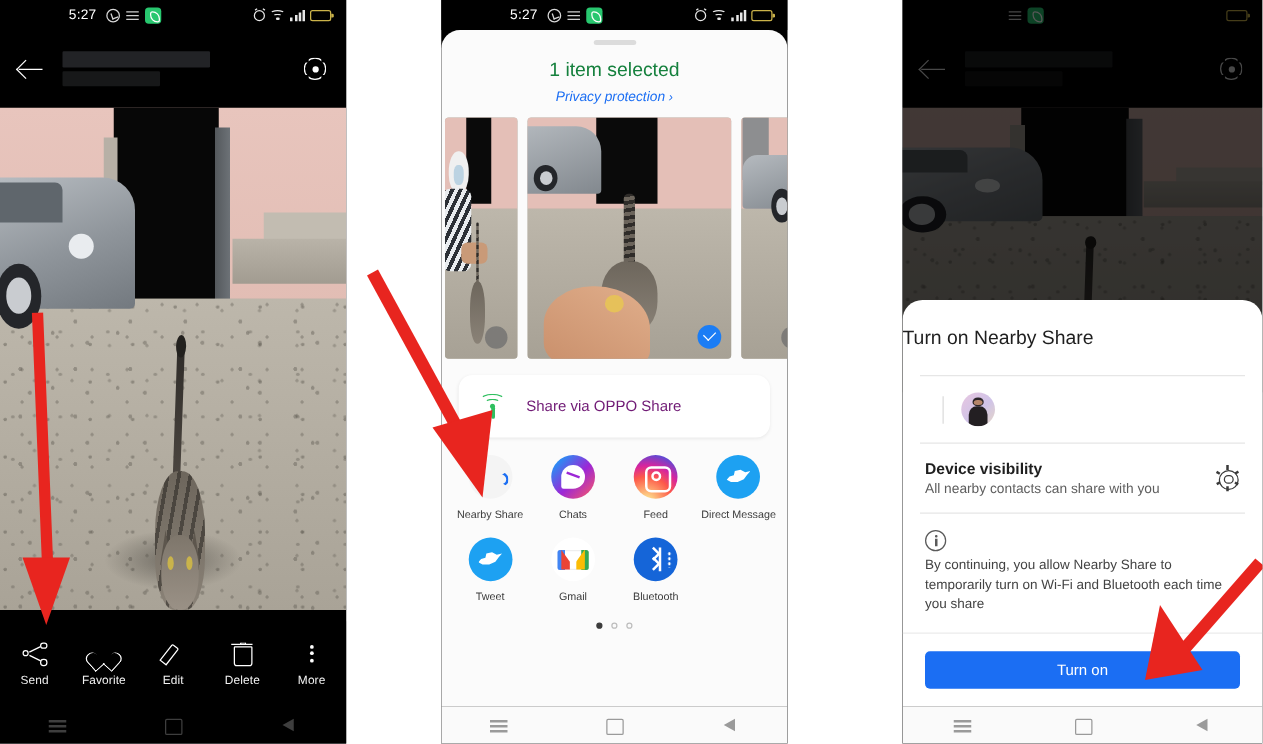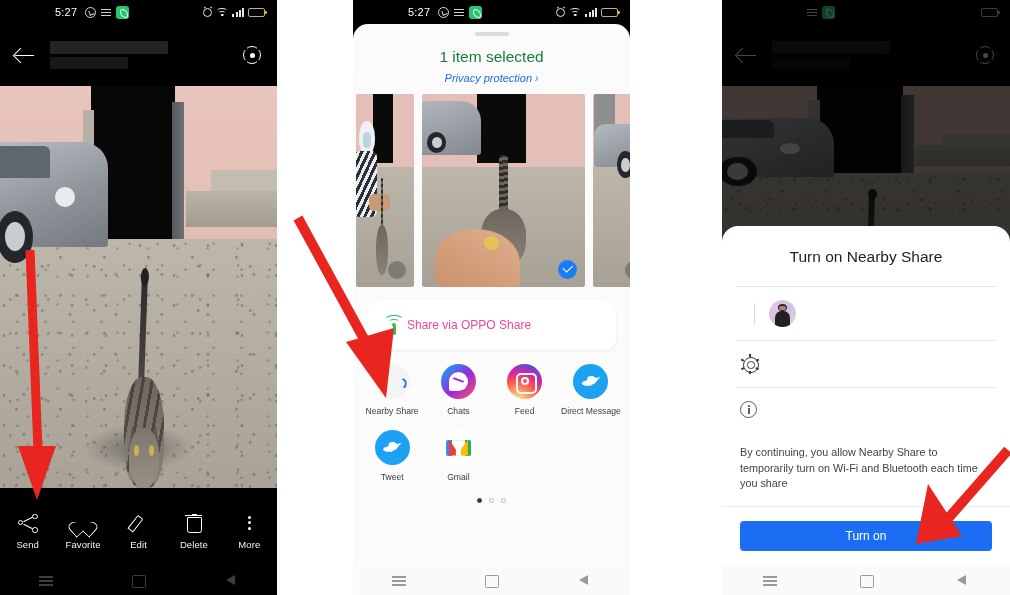--- a/index.html
+++ b/index.html
@@ -223,21 +223,21 @@
   .oppo-card { margin:12px 14px 0; background:#fff; border-radius:11px; height:50px;
      display:flex; align-items:center; padding:0 16px; box-shadow:0 1px 3px rgba(0,0,0,.07); cursor:pointer; }
   .oppo-ico { width:22px; height:22px; position:relative; flex:0 0 auto; }
   .oppo-ico i { position:absolute; left:50%; transform:translateX(-50%); border:1.6px solid #2fbf5f;
      border-bottom-color:transparent; border-left-color:transparent; border-right-color:transparent;
      border-radius:50% 50% 0 0; }
   .oppo-ico i:nth-child(1){ width:20px; height:10px; top:1px; }
   .oppo-ico i:nth-child(2){ width:12px; height:6px; top:5px; }
   .oppo-ico i:nth-child(3){ width:4px; height:4px; top:9px; background:#2fbf5f; border:none; border-radius:50%; }
   .oppo-ico u { position:absolute; left:9.5px; top:11px; width:3px; height:10px; background:#2fbf5f; border-radius:2px;}
-  .oppo-label { margin-left:2px; font-size:12px; color:#ec4899; }
+  .oppo-label { margin-left:16px; font-size:12px; color:#701a75; }
 
   .app-grid { display:flex; flex-wrap:wrap; padding:14px 6px 0; }
   .app-cell { width:25%; display:flex; flex-direction:column; align-items:center; gap:7px;
      margin-bottom:14px; cursor:pointer; }
   .app-ico { width:35px; height:35px; border-radius:50%; position:relative; overflow:hidden; }
   .app-label { font-size:8.6px; color:#3c3c3c; text-align:center; white-space:nowrap; }
 
   .ic-nearby { background:#f4f4f4; }
   .ic-nearby:after { content:""; position:absolute; left:7px; top:13px; width:21px; height:9px;
      border:2px solid #1b6ef3; border-radius:50% 50% 50% 50% / 80% 80% 80% 80%;
@@ -284,21 +284,21 @@
   .pd { width:5px; height:5px; border-radius:50%; border:1px solid #bdbdbd; }
   .pd.active { background:#3c3c3c; border-color:#3c3c3c; }
 
   
   #panel-3 .viewer-header, #panel-3 .photo { filter: brightness(.42); }
   #panel-3 .statusbar { filter: brightness(.5); }
   #p3-photo { height:228px; }
   .dim { position:absolute; left:0; top:0; width:100%; height:100%; background:rgba(0,0,0,.32); pointer-events:none; }
   .ns-dialog { position:absolute; left:0; bottom:30px; width:100%; background:#fff;
      border-radius:16px 16px 0 0; overflow:hidden; }
-  .ns-title { text-align:center; font-size:15.5px; color:#1f1f1f; padding:22px 0 20px; }
+  .ns-title { font-size:15.5px; color:#1f1f1f; padding:22px 0 20px; }
   .ns-divider { height:1px; background:#e6e6e6; margin:0 14px; }
   .ns-row { display:flex; align-items:center; padding:13px 18px; cursor:pointer; }
   .ns-row-text { flex:1; }
   .ns-row-title { font-size:12.5px; color:#1f1f1f; }
   .ns-row-title.bold { font-weight:bold; }
   .ns-row-sub { font-size:11px; color:#5e5e5e; margin-top:3px; }
   .ns-sep-v { width:1px; height:22px; background:#dcdcdc; margin:0 14px; }
   .avatar { width:27px; height:27px; border-radius:50%; overflow:hidden; position:relative;
      background:linear-gradient(135deg,#e8c7e0,#cfc3e8 55%,#e6d7c6); flex:0 0 auto; }
   .avatar .av-head { position:absolute; left:33%; top:14%; width:34%; height:28%; background:#2a2528; border-radius:50%; }
@@ -311,21 +311,21 @@
      border:1.6px solid #3a3a3a; border-radius:50%; }
   .gear-ico i { position:absolute; left:9.2px; top:-0.2px; width:1.6px; height:20.4px; }
   .gear-ico i:before, .gear-ico i:after { content:""; position:absolute; left:0; width:1.6px; height:3.4px; background:#3a3a3a; }
   .gear-ico i:before { top:0; } .gear-ico i:after { bottom:0; }
   .gear-ico i:nth-child(2){ transform:rotate(60deg); }
   .gear-ico i:nth-child(3){ transform:rotate(120deg); }
   .ns-info { padding:13px 18px 4px; }
   .info-ico { width:17px; height:17px; border:1.4px solid #5a5a5a; border-radius:50%; position:relative; }
   .info-ico:before { content:""; position:absolute; left:7px; top:3px; width:1.5px; height:1.5px; background:#5a5a5a; border-radius:50%;}
   .info-ico:after { content:""; position:absolute; left:7px; top:6px; width:1.5px; height:6px; background:#5a5a5a;}
-  .ns-info-text { font-size:10.8px; color:#434343; line-height:1.45; margin-top:27px; }
+  .ns-info-text { font-size:10.8px; color:#434343; line-height:1.45; margin-top:4px; }
   .ns-btn-wrap { padding:14px 18px 14px; border-top:1px solid #ececec; margin-top:10px; }
   .ns-btn { height:30px; background:#1b6ef3; border-radius:4px; color:#fff; font-size:12px;
      display:flex; align-items:center; justify-content:center; cursor:pointer; }
 
   
   .arrow { position:absolute; pointer-events:none; }
   #arrow-1 { left:8px; top:250px; width:70px; height:270px; }
   #arrow-2 { left:290px; top:210px; width:120px; height:200px; }
   #arrow-3 { left:890px; top:440px; width:130px; height:120px; }
 </style>
@@ -571,20 +571,28 @@
         </div>
         <div class="app-cell">
           <span class="app-ico ic-gmail">
             <span class="gm-l"></span>
               <span class="gm-r"></span>
               <span class="gm-v1"></span>
               <span class="gm-v2"></span>
           </span>
           <span class="app-label">Gmail</span>
         </div>
+        <div class="app-cell">
+          <span class="app-ico ic-bt">
+              <b></b>
+              <u></u>
+              <s></s>
+            </span>
+          <span class="app-label">Bluetooth</span>
+        </div>
       </div>
 
       <div class="page-dots">
         <span class="pd active"></span>
         <span class="pd"></span>
         <span class="pd"></span>
       </div>
     </div>
 
     <div class="navbar light">
@@ -661,20 +669,24 @@
         <div class="avatar">
           <span class="av-head"></span>
             <span class="av-face"></span>
             <span class="av-body"></span>
         </div>
       </div>
 
       <div class="ns-divider"></div>
 
       <div class="ns-row">
+        <div class="ns-row-text">
+          <div class="ns-row-title bold">Device visibility</div>
+          <div class="ns-row-sub">All nearby contacts can share with you</div>
+        </div>
         <div class="gear-ico">
             <i></i>
             <i></i>
             <i></i>
           </div>
       </div>
 
       <div class="ns-divider"></div>
 
       <div class="ns-info">

